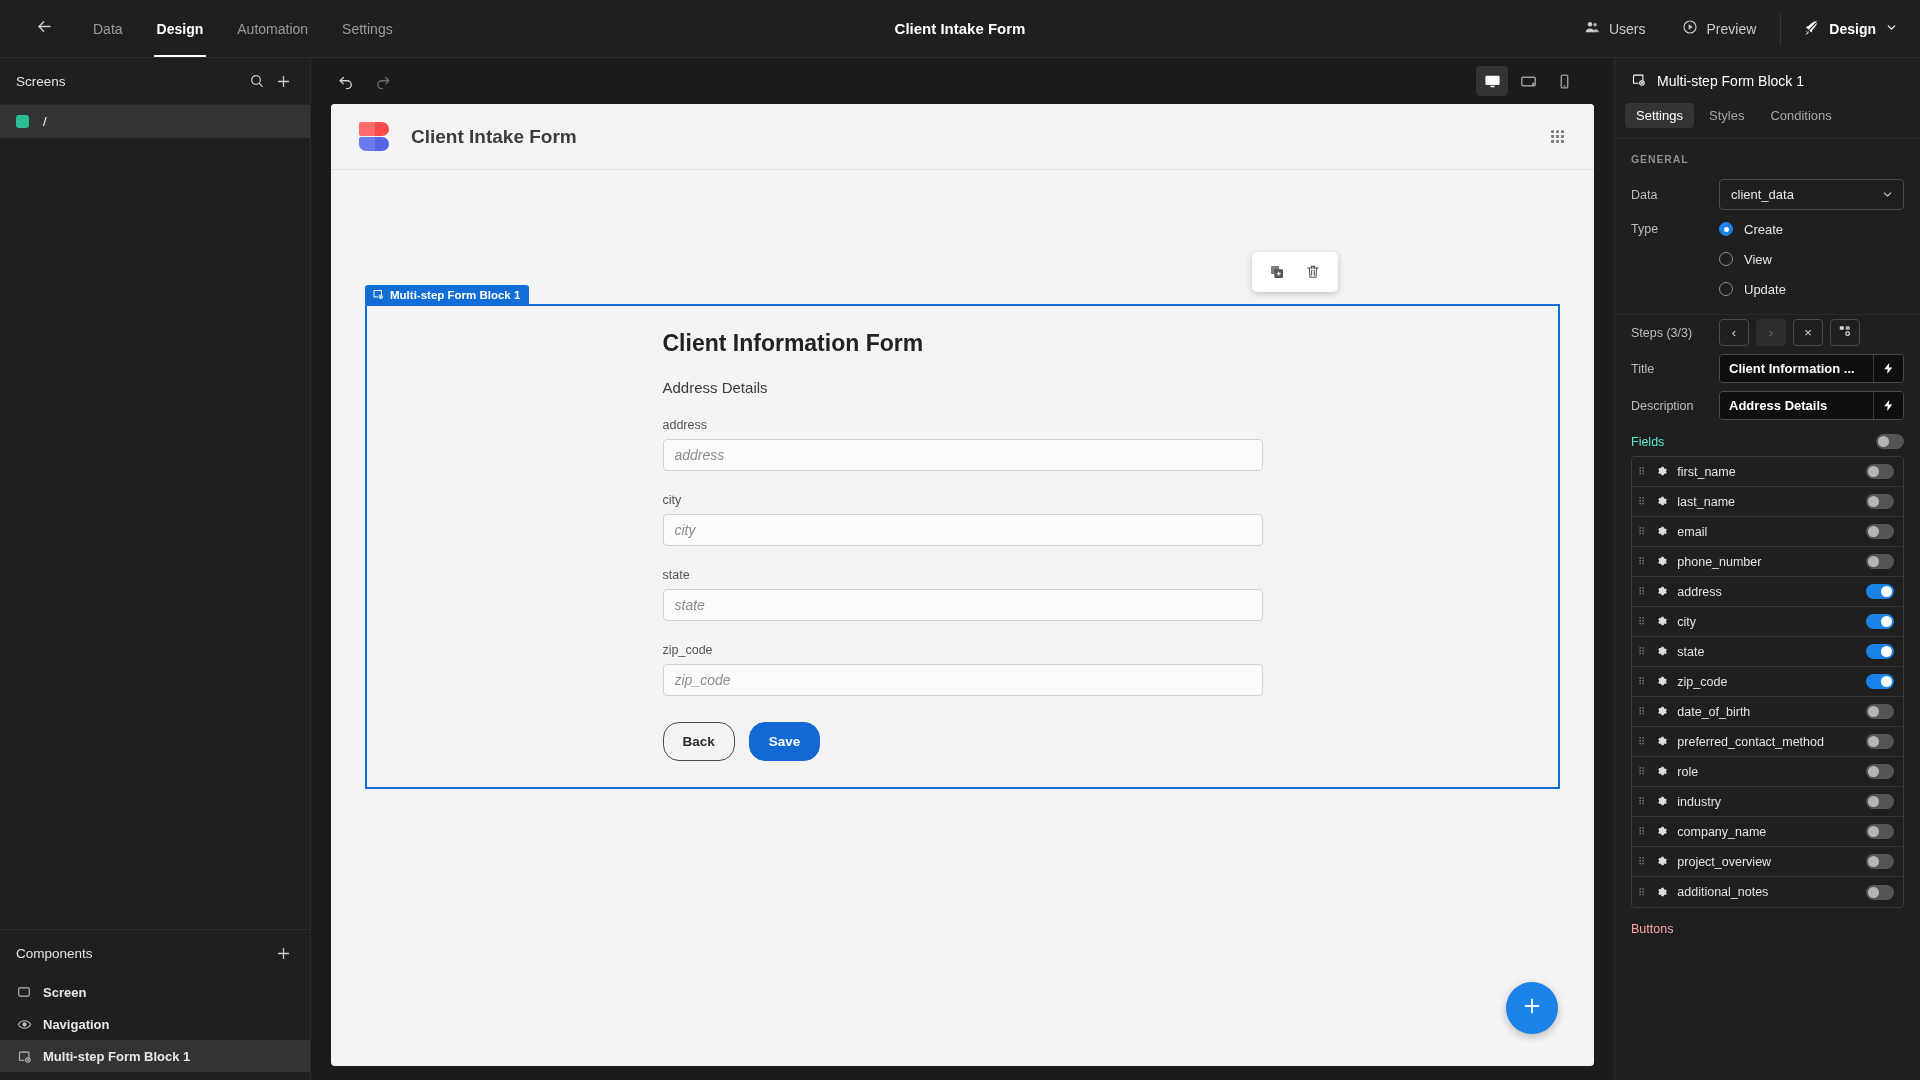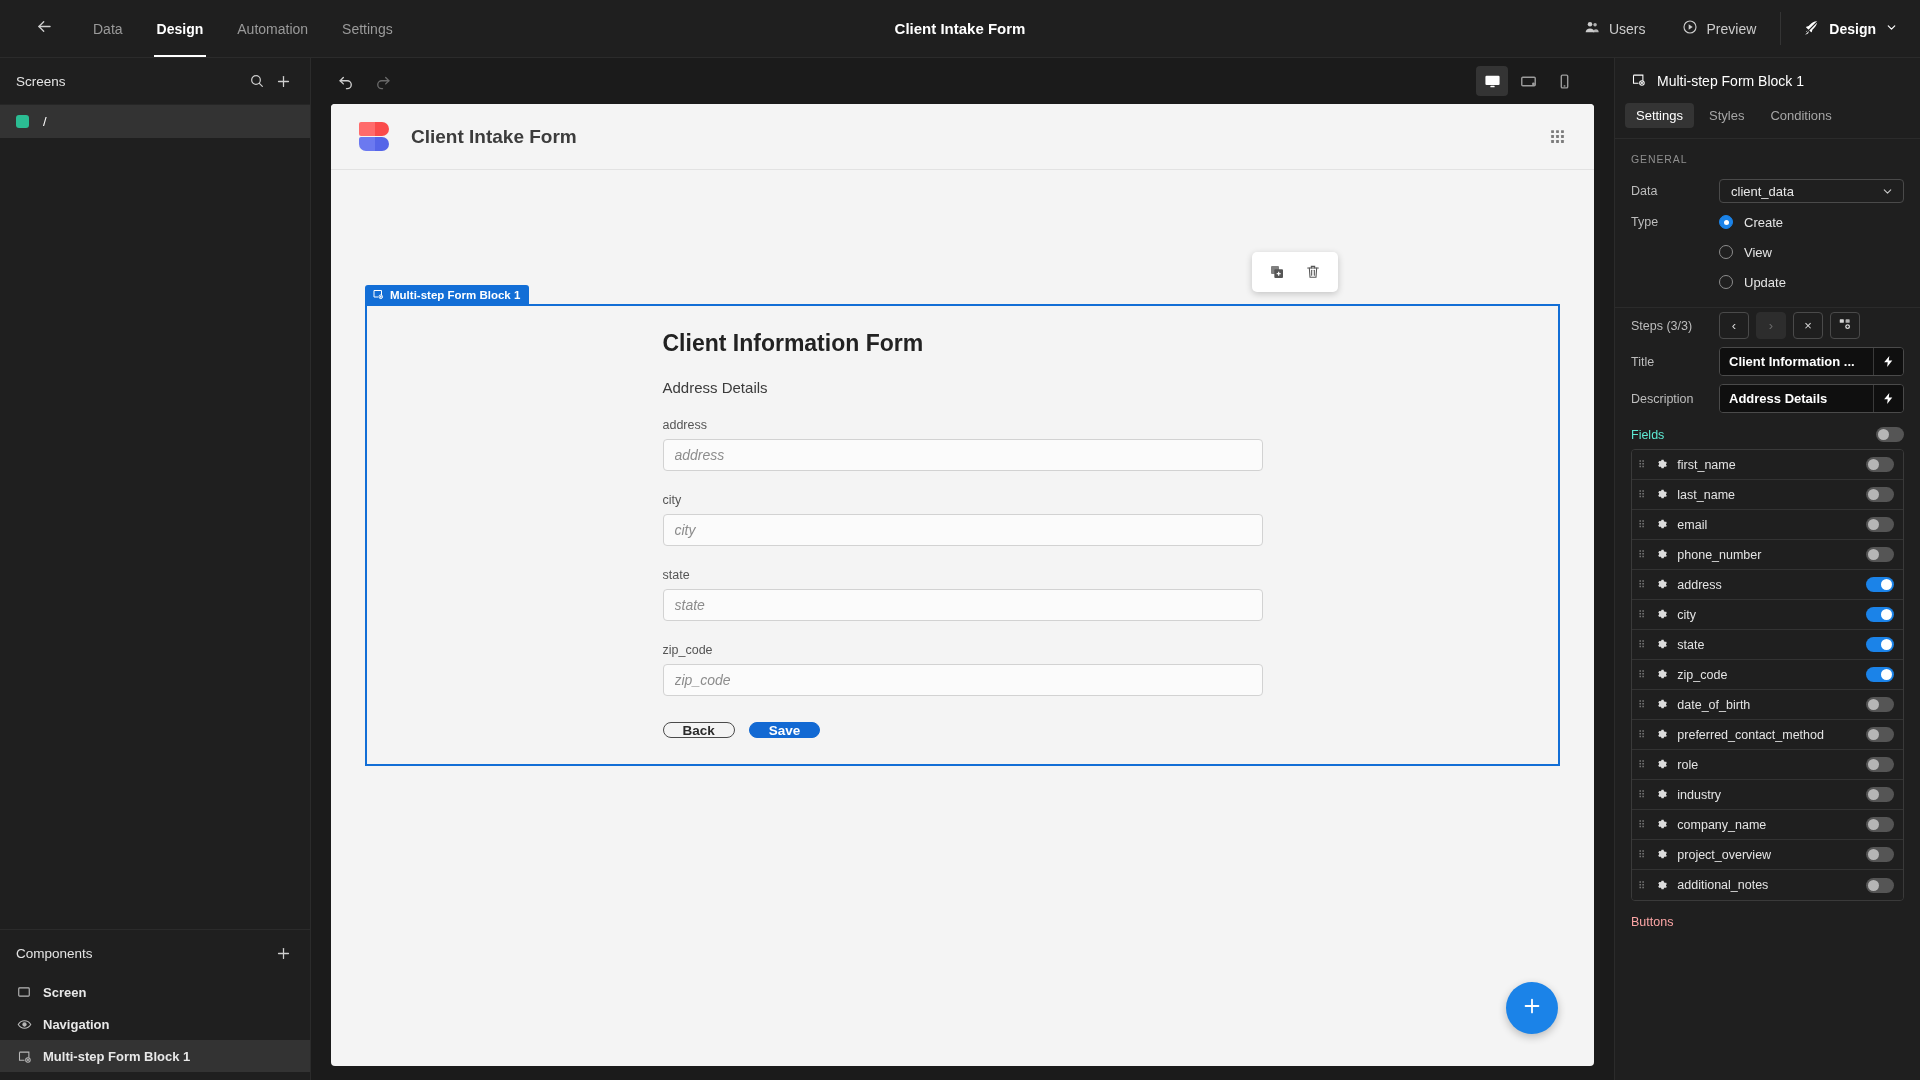--- a/index.html
+++ b/index.html
@@ -153,21 +153,21 @@
   .field { margin-top: 22px; }
   .field-label { font-size: 12.5px; color: #555555; margin-bottom: 7px; }
   .field-input {
     width: 100%; height: 32px; border: 1px solid #d2d2d2; border-radius: 4px;
     background: #fbfbfb; padding: 0 11px; font-size: 14px;
     font-family: "Liberation Sans", sans-serif; color: #222222;
   }
   .field-input::placeholder { color: #8c8c8c; font-style: italic; }
   .form-actions { display: flex; gap: 14px; margin-top: 26px; }
   .btn {
-    height: 16px; border-radius: 16px; padding: 0 19px; font-size: 13.5px;
+    height: 39px; border-radius: 16px; padding: 0 19px; font-size: 13.5px;
     font-weight: bold; display: flex; align-items: center; justify-content: center;
     cursor: pointer; font-family: "Liberation Sans", sans-serif;
   }
   .btn-back { background: transparent; border: 1.5px solid #4b4b4b; color: #2b2b2b; min-width: 70px; }
   .btn-save { background: #1269d3; border: 1.5px solid #1269d3; color: #ffffff; min-width: 70px; }
 
   .fab {
     position: absolute; right: 36px; bottom: 32px;
     width: 52px; height: 52px; border-radius: 50%;
     background: #1b83e8; color: #ffffff;
@@ -183,31 +183,31 @@
   }
   .rp-head { padding: 14px 16px 0 16px; }
   .rp-title { display: flex; align-items: center; gap: 11px; font-size: 14px; color: #ffffff; }
   .rp-tabs { display: flex; gap: 4px; margin: 13px 0 0 -6px; padding-bottom: 10px; }
   .rp-tab {
     padding: 5px 11px; font-size: 13px; color: #a6a6a6; border-radius: 4px; cursor: pointer;
   }
   .rp-tab.active { background: #343434; color: #ffffff; }
   .rp-divider { height: 1px; background: #2b2b2b; }
   .section-label {
-    font-size: 10.5px; letter-spacing: .9px; color: #8e8e8e; font-weight: normal;
+    font-size: 10.5px; letter-spacing: .9px; color: #8e8e8e; font-weight: bold;
     padding: 14px 16px 10px 16px; display: flex; align-items: center;
   }
   .section-label .collapse { margin-left: auto; color: #8e8e8e; cursor: pointer; }
   .row {
     display: flex; align-items: center; padding: 4px 16px 4px 16px; min-height: 30px;
   }
   .row .lbl { width: 88px; flex: 0 0 88px; font-size: 12.5px; color: #bdbdbd; }
   .row .ctl { flex: 1; display: flex; align-items: center; }
   .select {
-    flex: 1; height: 24px; border: 1px solid #4a4a4a; border-radius: 4px;
+    flex: 1; height: 31px; border: 1px solid #4a4a4a; border-radius: 4px;
     background: #1f1f1f; display: flex; align-items: center;
     padding: 0 9px 0 11px; font-size: 13px; color: #e8e8e8; cursor: pointer;
   }
   .select .chev { margin-left: auto; color: #c9c9c9; display: flex; }
   .radio-row { display: flex; align-items: center; gap: 11px; font-size: 13px; color: #e5e5e5; cursor: pointer; }
   .radio {
     width: 14px; height: 14px; border-radius: 50%; border: 1.5px solid #8d8d8d;
     display: flex; align-items: center; justify-content: center; flex: 0 0 14px;
   }
   .radio.on { border-color: #1b83e8; background: #1b83e8; }

